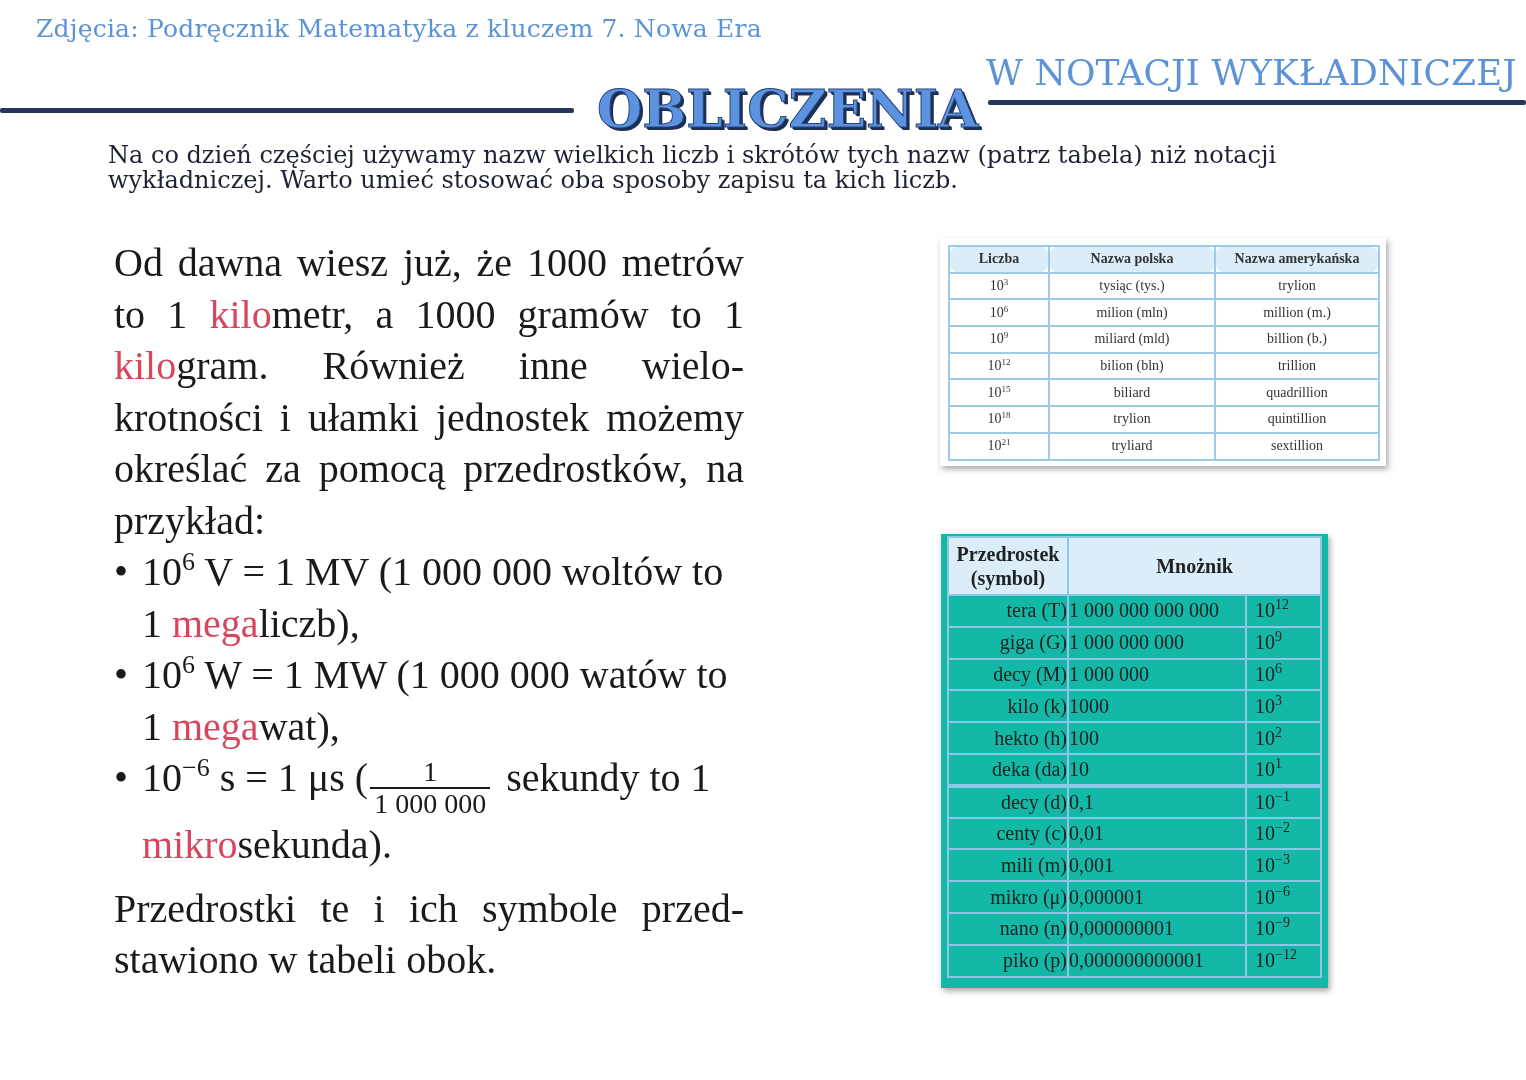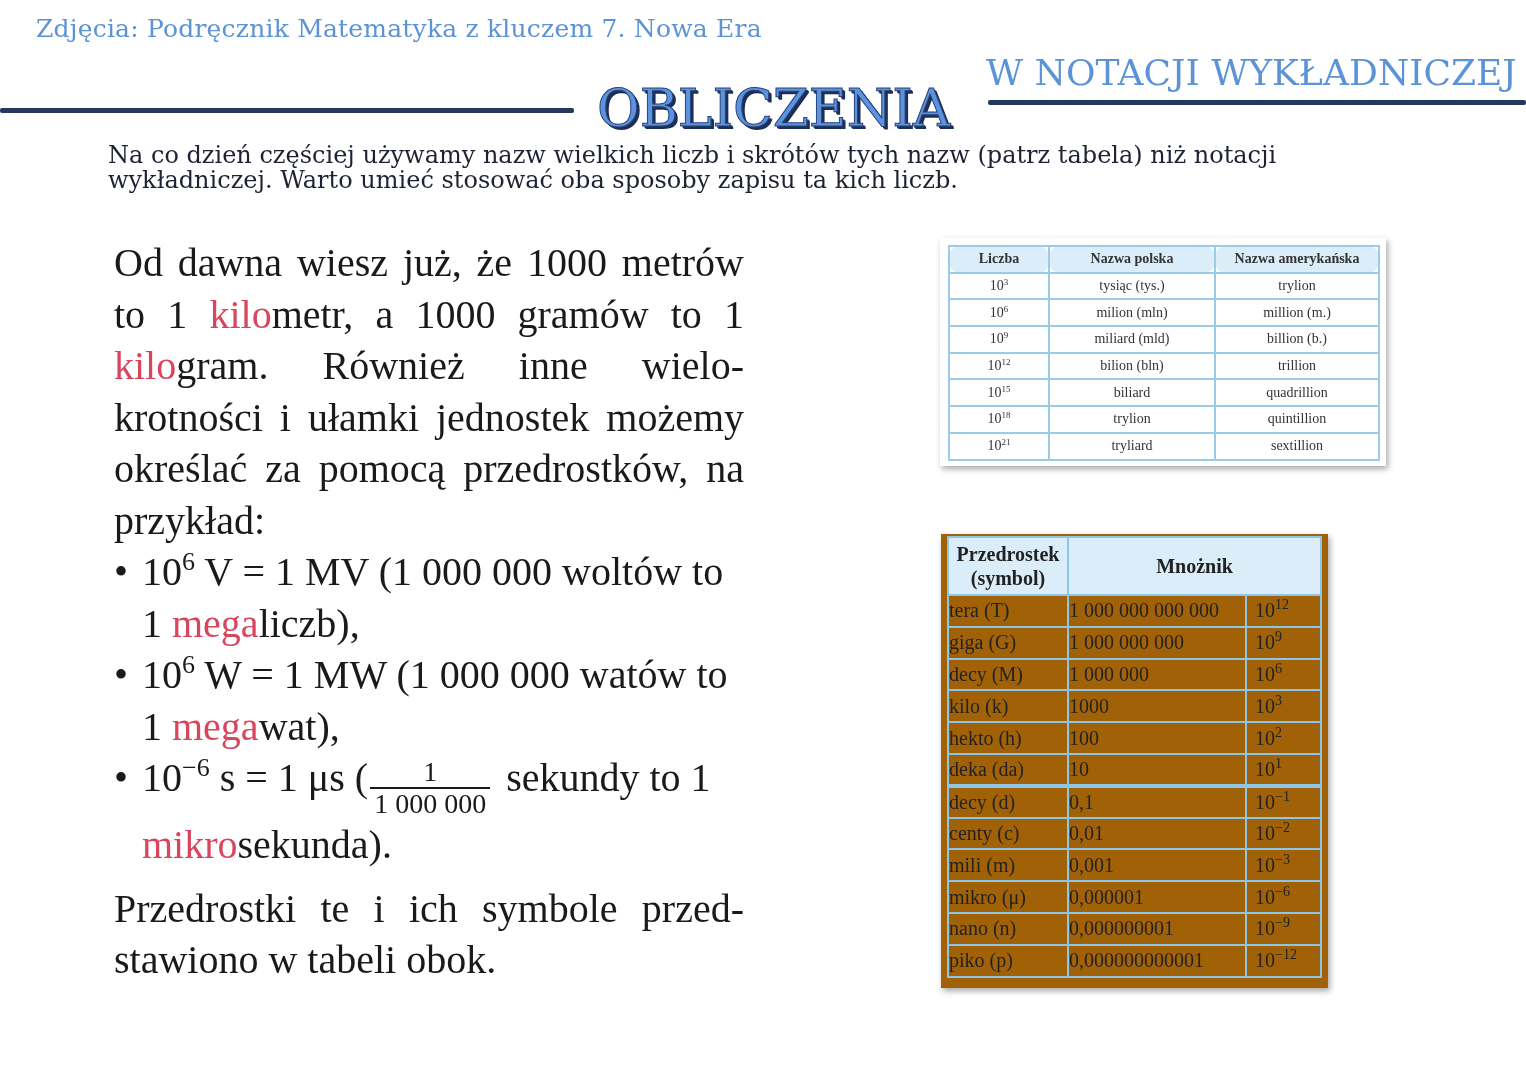--- a/index.html
+++ b/index.html
@@ -19,21 +19,21 @@
   .rule-left {
     position: absolute; left: 0; top: 108px; width: 574px; height: 5px;
     background: #23385a; border-radius: 2px;
   }
   .rule-right {
     position: absolute; left: 988px; top: 100px; width: 538px; height: 5px;
     background: #23385a; border-radius: 2px;
   }
   .main-title {
     position: absolute; left: 597px; top: 78px;
-    font-family: "DejaVu Serif", serif; font-weight: normal; font-size: 52px;
+    font-family: "DejaVu Serif", serif; font-weight: bold; font-size: 52px;
     color: #5b93e0; letter-spacing: 0px;
     text-shadow: 2px 2px 0 #1d2f55, 3px 3px 0 #1d2f55;
     -webkit-text-stroke: 1px #2a4478;
   }
   .intro {
     position: absolute; left: 108px; top: 143px; width: 1300px;
     font-family: "DejaVu Serif", serif; font-size: 24px; line-height: 25px; color: #1e2233;
   }
 
   .body-text {
@@ -65,28 +65,28 @@
   .tbl1 td, .tbl1 th {
     border: 2px solid #9bcbe8; text-align: center; font-size: 14px; color: #333;
     height: 26.7px;
   }
   .tbl1 th { background: #daedf8; font-weight: bold; font-size: 14px; border-radius: 11px; }
   .tbl1 sup { font-size: 9px; vertical-align: 5px; line-height: 0; }
 
   
   .tbl2-wrap {
     position: absolute; left: 941px; top: 534px; width: 387px; height: 454px;
-    background: #a16207; box-shadow: 2px 3px 6px rgba(0,0,0,0.35); padding: 2px 6px 0 6px;
+    background: #14b8a6; box-shadow: 2px 3px 6px rgba(0,0,0,0.35); padding: 2px 6px 0 6px;
   }
   .tbl2 td, .tbl2 th {
     border: 2px solid #8ec6e8; font-size: 20px; color: #222; height: 31.8px;
     font-family: "Liberation Serif", serif;
   }
   .tbl2 th { background: #daedf8; font-weight: bold; height: 58px; line-height: 24px; }
-  .tbl2 td.pref { text-align: left; width: 120px; }
+  .tbl2 td.pref { text-align: right; width: 120px; }
   .tbl2 td.mult { text-align: left; padding-right: 10px; width: 178px; }
   .tbl2 td.pow { text-align: left; padding-left: 8px; }
   .tbl2 sup { font-size: 14px; vertical-align: 8px; line-height: 0; }
   .tbl2 tr.sep td { border-bottom: 4px solid #8ec6e8; }
 </style>
 </head>
 <body>
 
 <div class="source-caption">Zdjęcia: Podręcznik Matematyka z kluczem 7. Nowa Era</div>
 <div class="subtitle">W NOTACJI WYKŁADNICZEJ</div>

